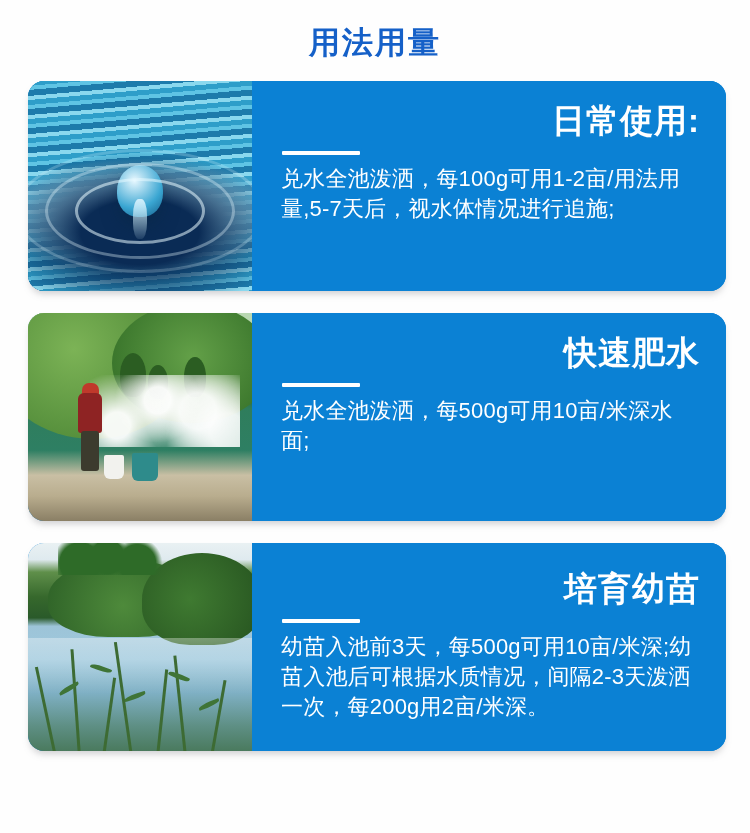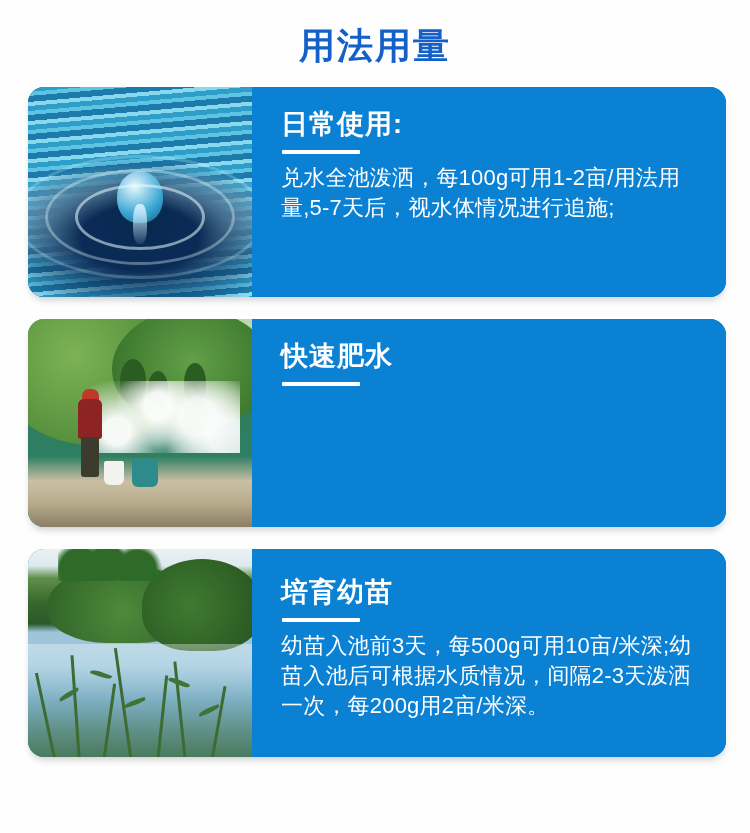--- a/index.html
+++ b/index.html
@@ -17,21 +17,21 @@
     width: 750px;
     height: 833px;
     position: relative;
     background: #fefefe;
   }
 
   
   .page-title {
     text-align: center;
     color: #1560c8;
-    font-size: 36px;
+    font-size: 31px;
     font-weight: bold;
     letter-spacing: 2px;
     padding-top: 26px;
     line-height: 1.1;
     user-select: none;
   }
 
   
   .cards {
     margin-top: 21px;
@@ -243,25 +243,26 @@
   
   .panel {
     flex: 1;
     background: #0b81d4;
     padding: 22px 26px 0 29px;
     color: #ffffff;
     position: relative;
   }
 
   .card-heading {
-    font-size: 27px;
+    font-size: 33px;
     font-weight: bold;
     line-height: 1.12;
     letter-spacing: 1px;
     white-space: nowrap;
+    text-align: right;
   }
 
   .divider {
     width: 78px;
     height: 4px;
     background: #ffffff;
     margin: 11px 0 9px 1px;
     border-radius: 1px;
   }
 
@@ -309,20 +310,21 @@
         <div class="spray"></div>
         <div class="worker-cap"></div>
         <div class="worker-body"></div>
         <div class="worker-legs"></div>
         <div class="bucket b1"></div>
         <div class="bucket b2"></div>
       </div>
       <div class="panel">
         <div class="card-heading">快速肥水</div>
         <div class="divider"></div>
+        <div class="card-body">兑水全池泼洒，每500g可用10亩/米深水面;</div>
       </div>
     </div>
 
     <div class="card card-3">
       <div class="thumb art-lake">
         <div class="lake-hill lh1"></div>
         <div class="lake-hill lh2"></div>
         <div class="lake-canopy"></div>
         <div class="lake-reflect"></div>
         <div class="reed rd1"></div>

